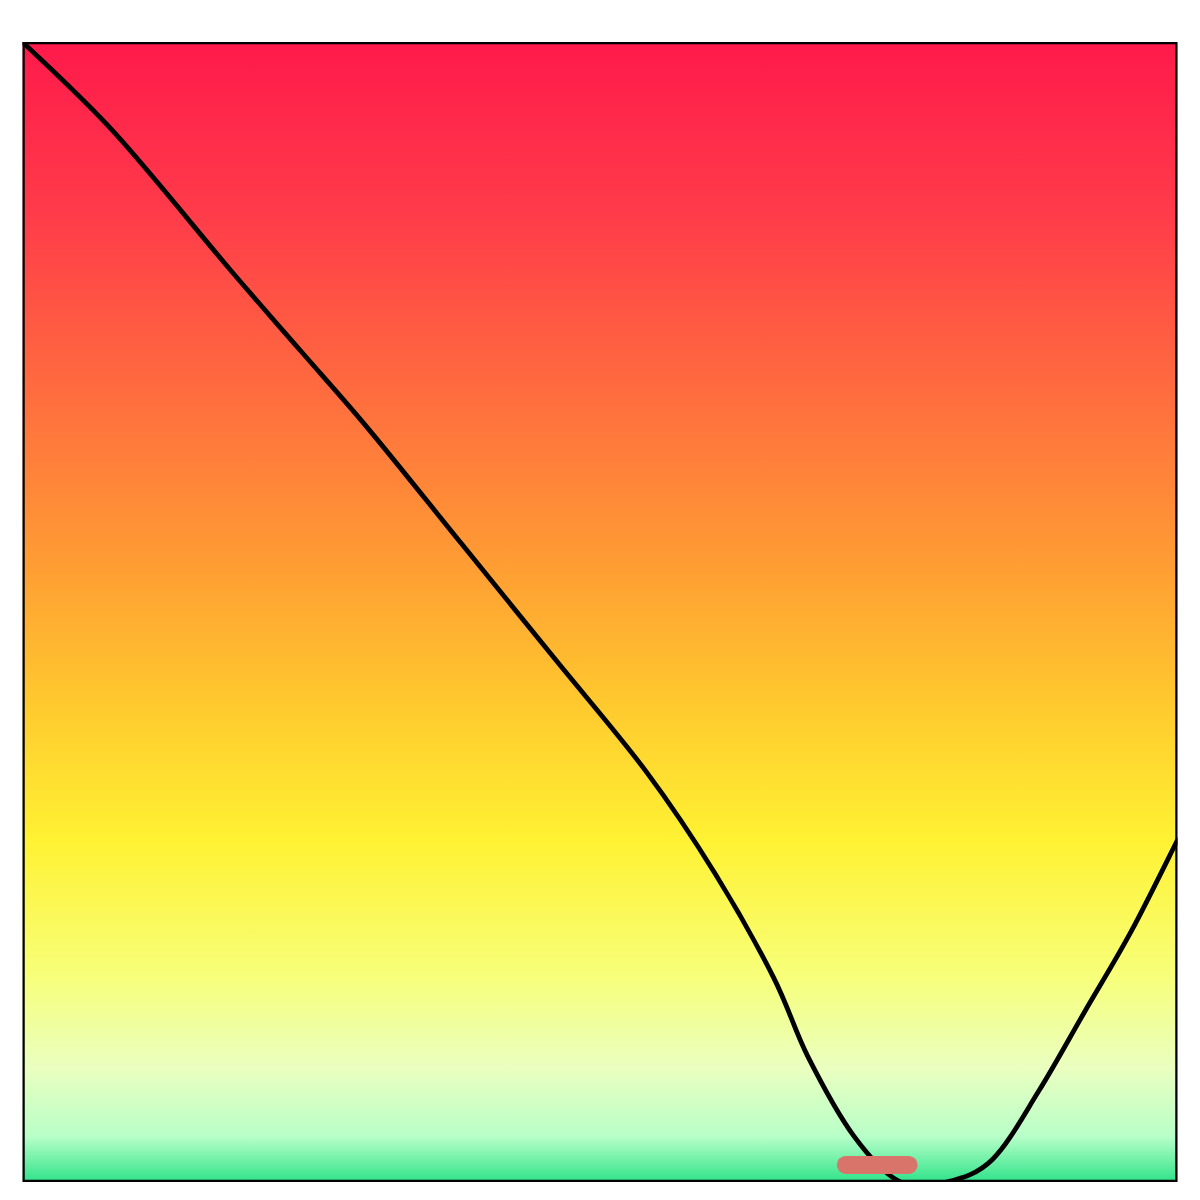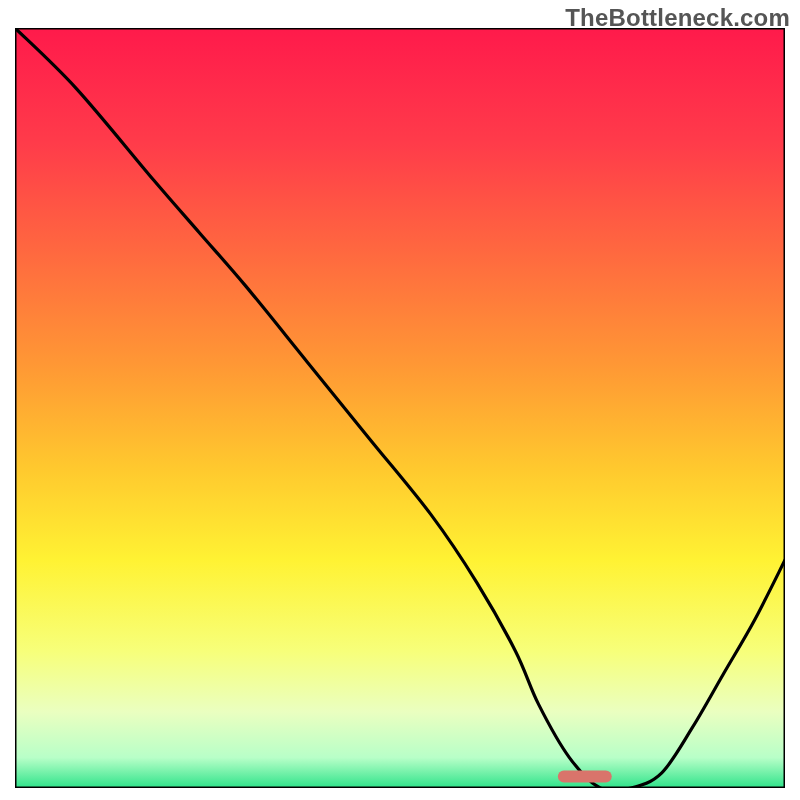--- a/index.html
+++ b/index.html
@@ -32,21 +32,20 @@
     top: 28px;
     width: 770px;
     height: 760px;
   }
   svg { display: block; }
 </style>
 </head>
 <body>
 
 <div class="wrap">
-  <div class="watermark">TheBottleneck.com</div>
   <svg class="plot" viewBox="0 0 770 760" preserveAspectRatio="none">
     <defs>
       <linearGradient id="bg-grad" x1="0" y1="0" x2="0" y2="1">
           <stop offset="0%" stop-color="#ff1a4b"></stop>
           <stop offset="15%" stop-color="#ff3b4a"></stop>
           <stop offset="30%" stop-color="#ff6a3f"></stop>
           <stop offset="45%" stop-color="#ff9a34"></stop>
           <stop offset="57.99999999999999%" stop-color="#ffc92e"></stop>
           <stop offset="70%" stop-color="#fff233"></stop>
           <stop offset="82%" stop-color="#f7ff7a"></stop>

